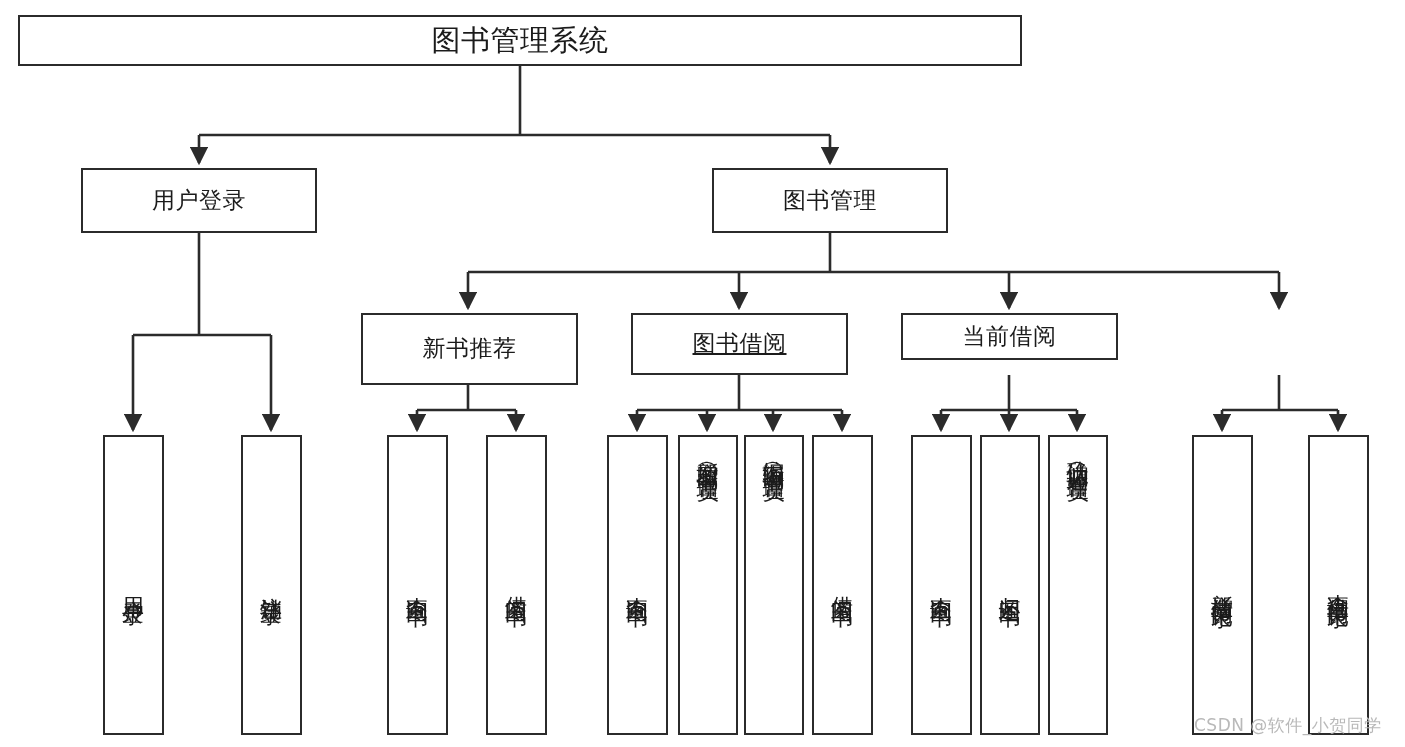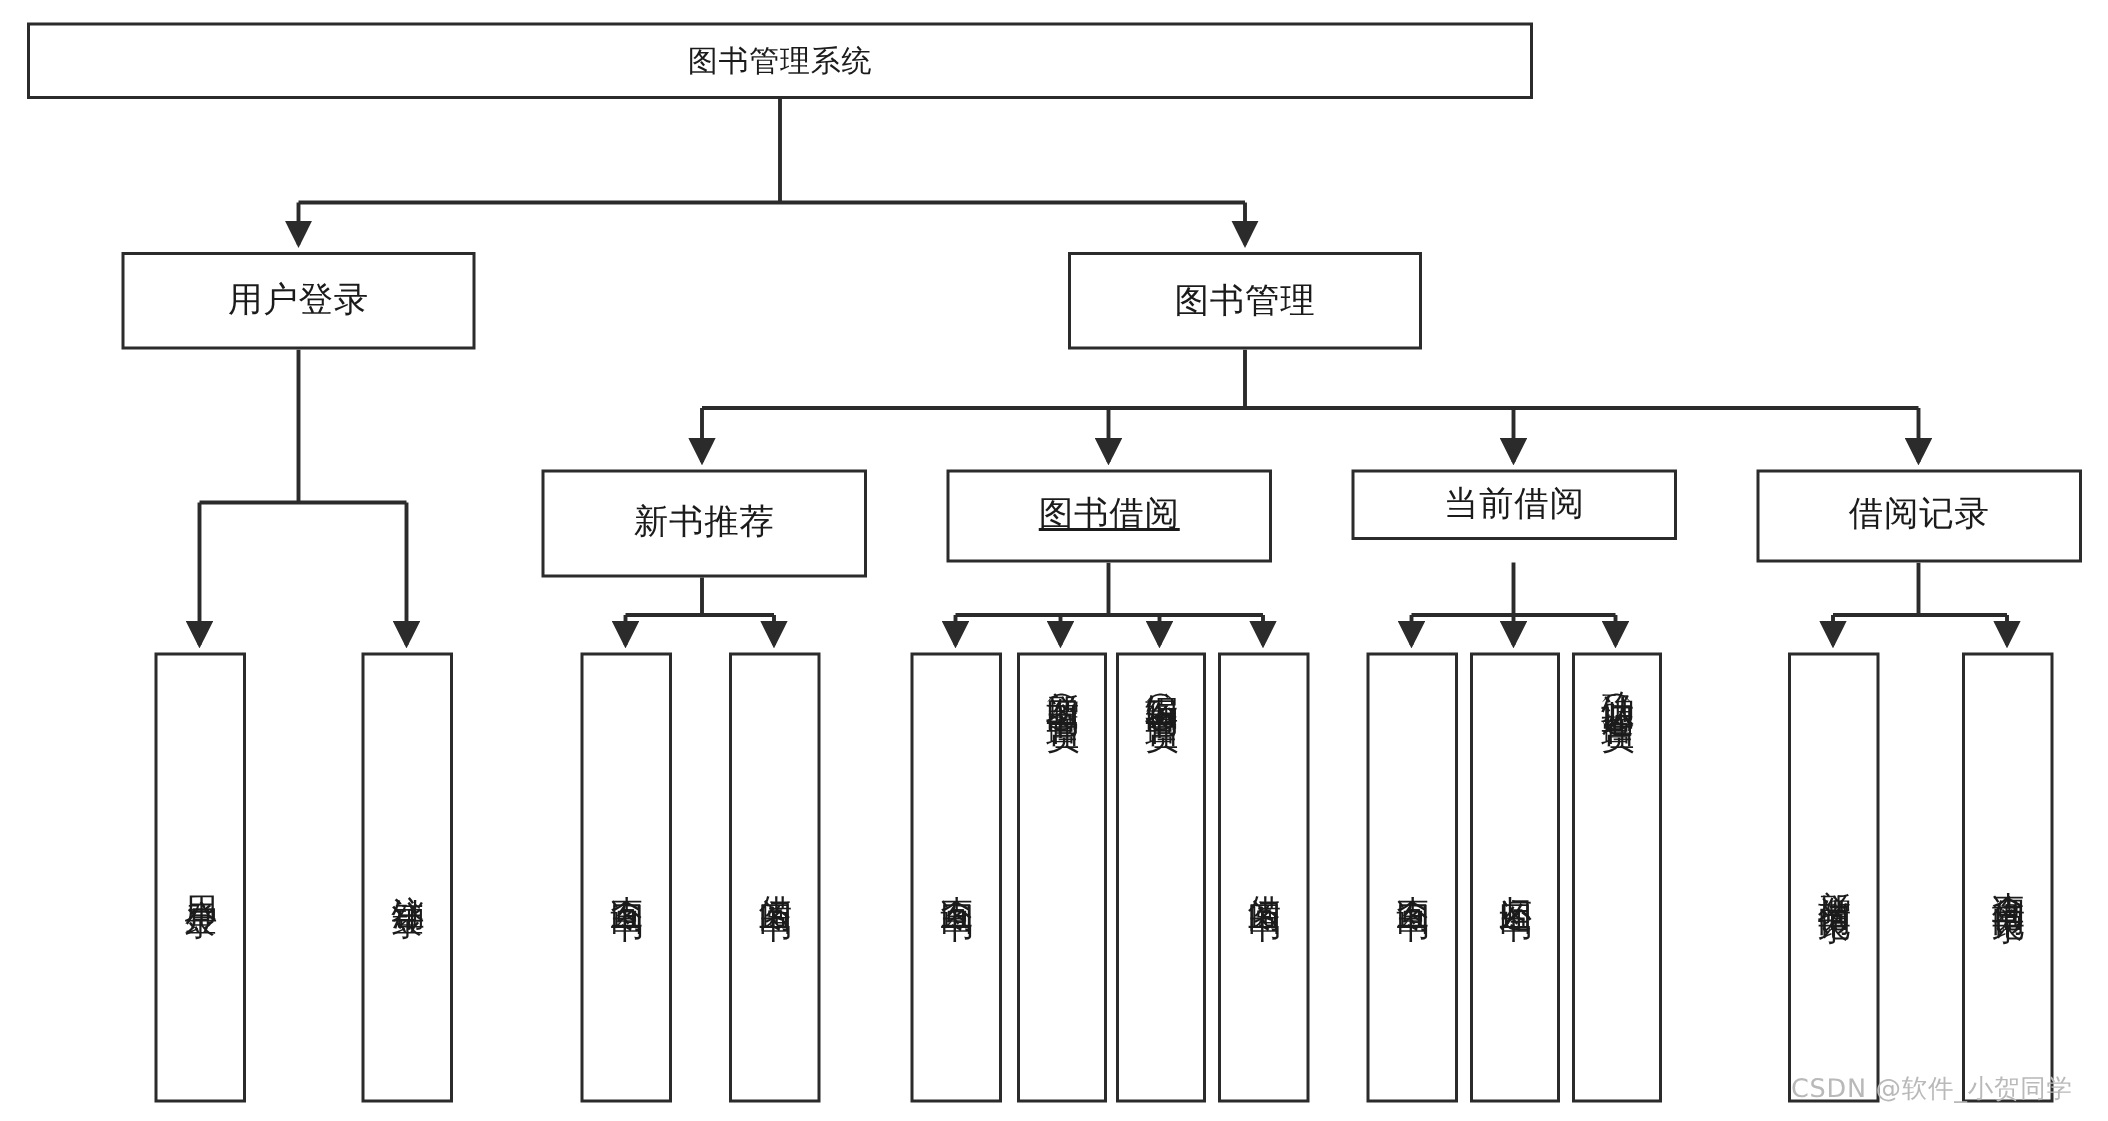--- a/index.html
+++ b/index.html
@@ -42,21 +42,21 @@
     display: block;
     text-align: center;
     line-height: 1.18;
     letter-spacing: 0.5px;
   }
   
   .node.horiz .lbl {
     writing-mode: horizontal-tb;
     font-size: 23px;
   }
-  .node.root .lbl { font-size: 20px; }
+  .node.root .lbl { font-size: 29px; }
   
   .node.vert {
     align-items: flex-start;
     justify-content: center;
     padding-top: 6px;
   }
   .node.vert .lbl {
     writing-mode: vertical-rl;
     text-orientation: upright;
     font-size: 22px;
@@ -132,36 +132,33 @@
     </g>
   </svg>
 
   <div class="node horiz root" style="left:18px; top:15px; width:1004px; height:51px;">
     <span class="lbl">图书管理系统</span>
   </div>
 
   <div class="node horiz" style="left:81px; top:168px; width:236px; height:65px;">
     <span class="lbl">用户登录</span>
   </div>
-  <div class="node horiz" style="left:712px; top:168px; width:236px; height:65px;font-family:Liberation Serif, serif;">
+  <div class="node horiz" style="left:712px; top:168px; width:236px; height:65px;">
     <span class="lbl">图书管理</span>
   </div>
 
   <div class="node horiz" style="left:361px; top:313px; width:217px; height:72px;">
     <span class="lbl">新书推荐</span>
   </div>
   <div class="node horiz" style="left:631px; top:313px; width:217px; height:62px;text-decoration:underline;">
     <span class="lbl">图书借阅</span>
   </div>
   <div class="node horiz" style="left:901px; top:313px; width:217px; height:47px;">
     <span class="lbl">当前借阅</span>
   </div>
-  <div class="node horiz" style="left:1171px; top:313px; width:217px; height:62px;">
-    <span class="lbl">借阅记录</span>
-  </div>
 
   <div class="node vert mid" style="left:103px; top:435px; width:61px; height:300px;">
     <span class="lbl">用户登录</span>
   </div>
   <div class="node vert mid" style="left:241px; top:435px; width:61px; height:300px;">
     <span class="lbl">注销登录</span>
   </div>
 
   <div class="node vert mid" style="left:387px; top:435px; width:61px; height:300px;">
     <span class="lbl">查询图书</span>

